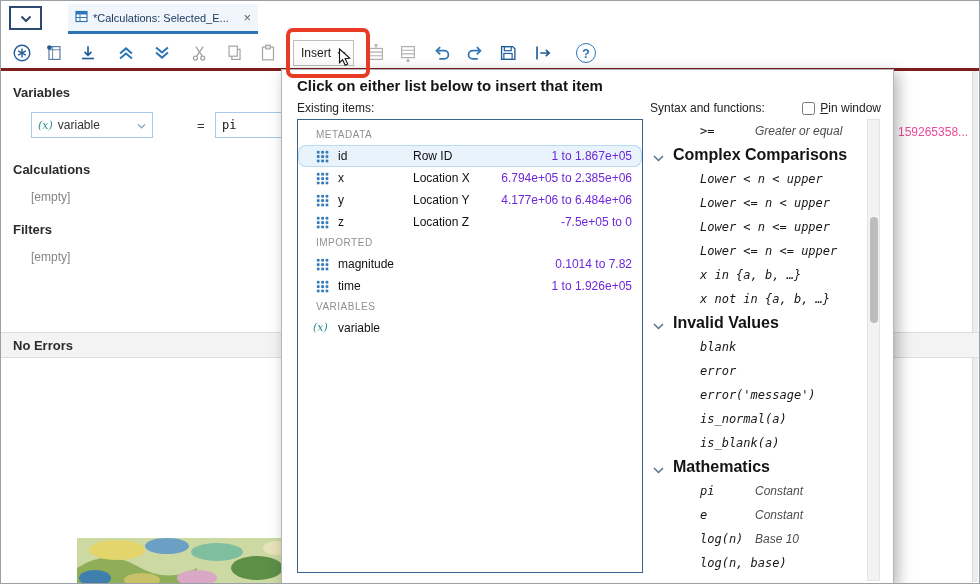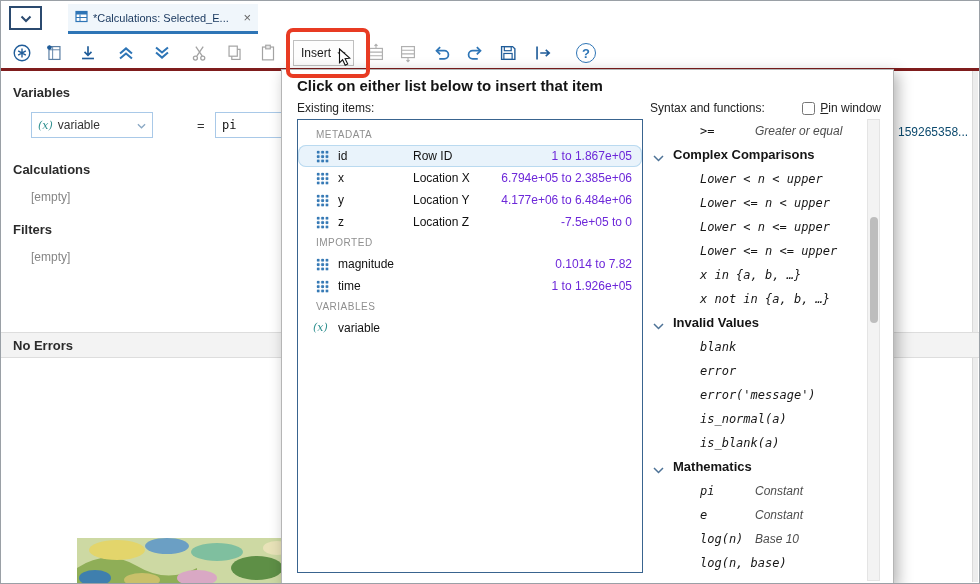--- a/index.html
+++ b/index.html
@@ -30,21 +30,21 @@
   .combo{position:absolute;left:30px;top:111px;width:122px;height:26px;border:1px solid #a9c9e8;background:#fff;display:flex;align-items:center;gap:5px;padding:0 6px;}
   .varglyph{color:#2e8f8f;font-size:11px;font-style:italic;font-family:"DejaVu Serif",serif;}
   .combo-label{font-size:12px;color:#333;flex:1;}
   .eq{position:absolute;left:196px;top:117px;font-size:13px;color:#333;}
   .expr-input{position:absolute;left:214px;top:111px;width:72px;height:26px;border:1px solid #a9c9e8;padding:0 6px;font-family:"DejaVu Sans Mono",monospace;font-size:12px;color:#111;}
   .noerrors{position:absolute;left:0;right:0;top:331px;height:26px;background:#f3f3f3;border-top:1px solid #ddd;border-bottom:1px solid #ddd;z-index:5;}
   .noerrors span{position:absolute;left:12px;top:5px;font-weight:bold;font-size:13px;color:#2b2b2b;}
   .map{position:absolute;left:76px;top:537px;width:211px;height:46px;z-index:6;}
 
   
-  .result-val{position:absolute;left:897px;top:124px;color:#0c4a6e;font-size:12px;z-index:4;white-space:nowrap;text-align:right;}
+  .result-val{position:absolute;left:897px;top:124px;color:#ec4899;font-size:12px;z-index:4;white-space:nowrap;text-align:right;}
   .right-strip{position:absolute;right:1px;top:70px;width:6px;bottom:1px;background:#ededed;border-left:1px solid #dadada;z-index:3;}
 
   
   .popup{position:absolute;left:280px;top:68px;width:613px;height:516px;background:#fff;border:1px solid #b5b5b5;box-shadow:4px 4px 14px rgba(0,0,0,.3);z-index:30;}
   .popup-title{position:absolute;left:15px;top:7px;font-weight:bold;font-size:15px;color:#151515;}
   .pin{position:absolute;right:12px;top:7px;display:flex;align-items:center;gap:5px;font-size:12px;color:#222;cursor:pointer;margin-top:24px;}
   .pin input{width:13px;height:13px;margin:0;}
   .u{text-decoration:underline;}
   .list-label{position:absolute;font-size:12px;color:#222;}
   .listbox{position:absolute;left:15px;top:49px;width:346px;height:454px;border:1px solid #39648f;background:#fff;padding-top:5px;overflow:hidden;}
@@ -55,21 +55,21 @@
   .ei-name{position:absolute;left:40px;line-height:22px;color:#111;}
   .ei-desc{position:absolute;left:115px;line-height:22px;color:#111;}
   .ei-range{position:absolute;right:10px;line-height:22px;color:#6d28d9;}
   .ei-varglyph{position:absolute;left:15px;line-height:22px;}
   .syntax-list{position:absolute;left:368px;top:49px;width:216px;height:462px;overflow:hidden;}
   .sy-row{position:relative;height:24px;}
   .sy-syntax{position:absolute;left:50px;line-height:24px;font-family:"DejaVu Sans Mono",monospace;font-style:italic;font-size:12px;color:#161616;white-space:nowrap;}
   .sy-desc{position:absolute;left:105px;line-height:24px;font-style:italic;color:#4d4d4d;font-size:12px;white-space:nowrap;}
   .sy-section{position:relative;height:24px;}
   .sy-chevron{position:absolute;left:3px;top:8px;}
-  .sy-label{position:absolute;left:23px;line-height:24px;font-weight:bold;font-size:13px;color:#141414;white-space:nowrap;text-align:right;}
+  .sy-label{position:absolute;left:23px;line-height:24px;font-weight:bold;font-size:16px;color:#141414;white-space:nowrap;text-align:right;}
   .sbar{position:absolute;left:585px;top:49px;width:13px;height:462px;background:#f3f3f3;border:1px solid #e4e4e4;}
   .sthumb{position:absolute;left:2px;top:97px;width:8px;height:106px;background:#bdbdbd;border-radius:4px;}
 </style>
 </head>
 <body>
 
 <div class="canvas">
 
   <div class="tabstrip">
     <button class="menu-btn">

